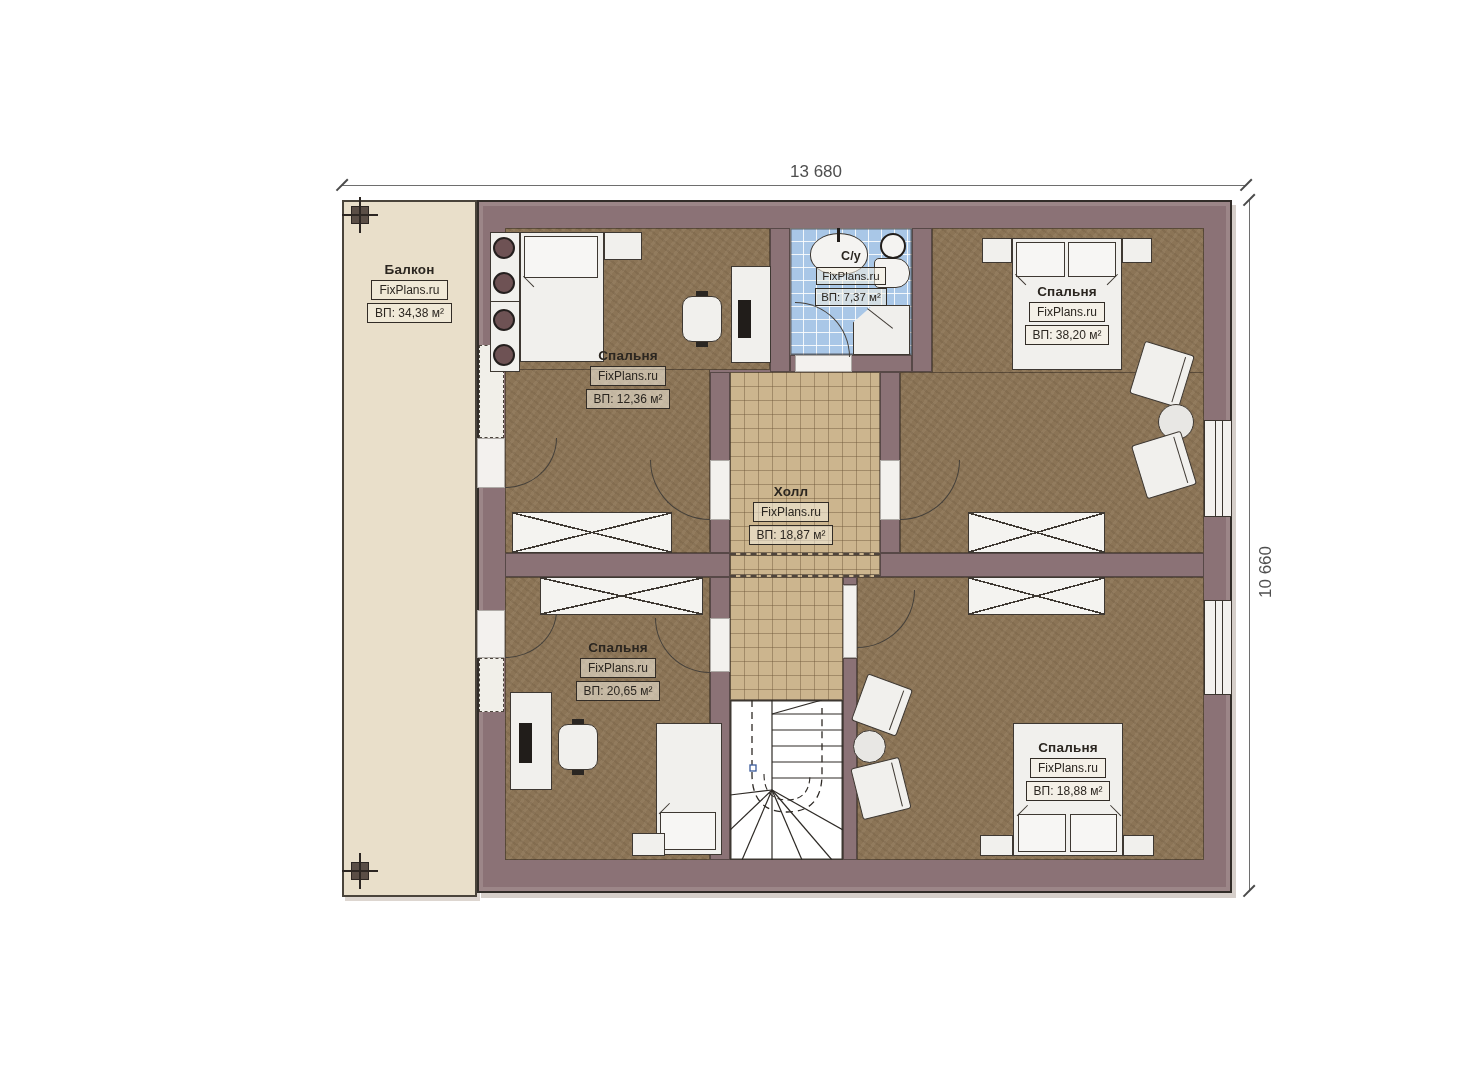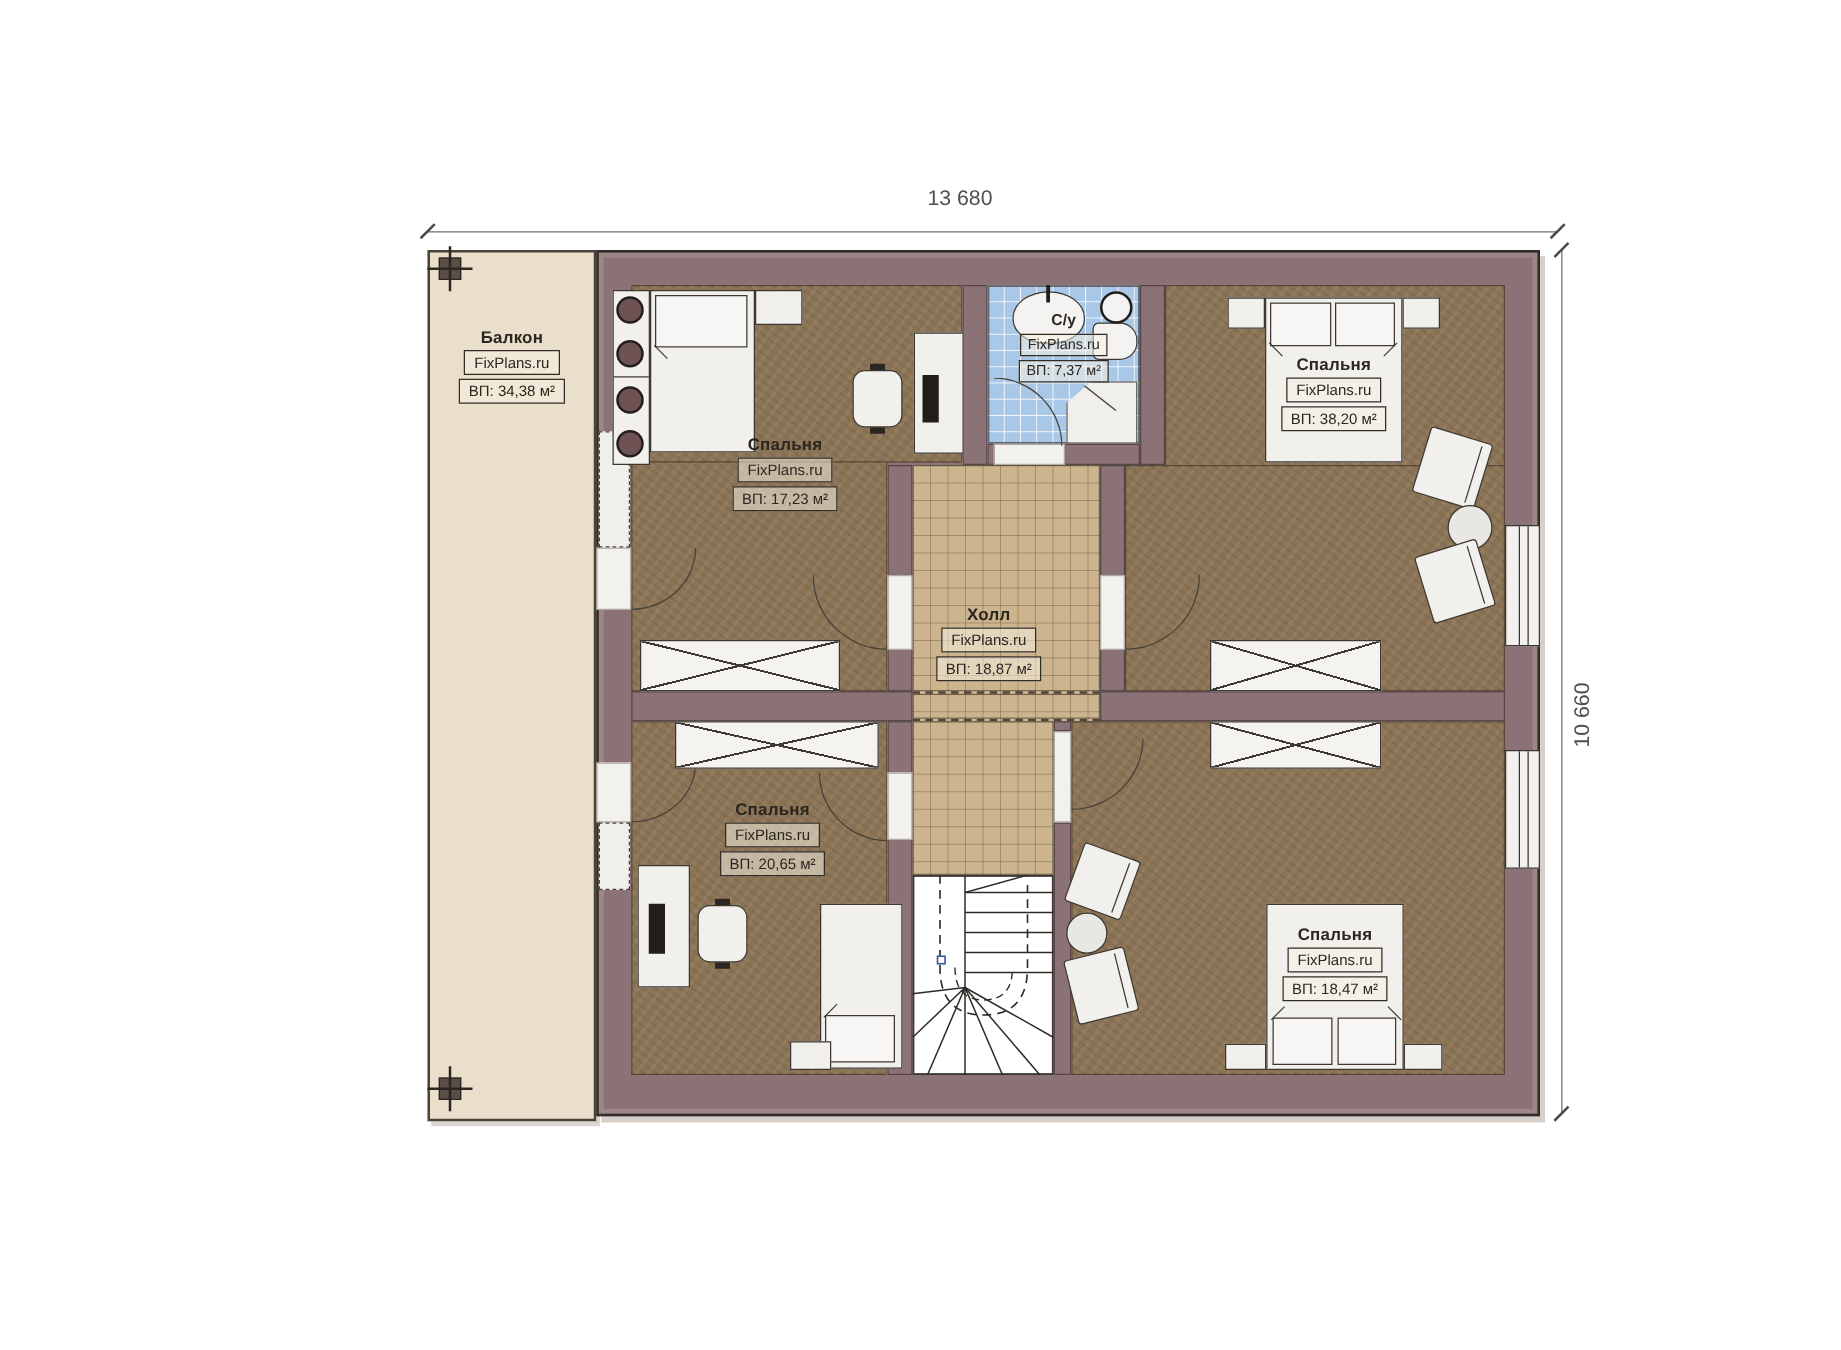--- a/index.html
+++ b/index.html
@@ -97,21 +97,21 @@
   .col-marker::after  { content:""; position:absolute; top:-10px; bottom:-10px; left:50%; width:1.4px; margin-left:-0.7px; background:#2c2622; }
 </style>
 </head>
 <body>
 
 <div id="plan">
 
   <div class="dim-line-h" style="left:342px; top:185px; width:904px;"></div>
   <div class="tick" style="left:334px; top:184px;"></div>
   <div class="tick" style="left:1238px; top:184px;"></div>
-  <div class="dim-text" style="left:742px; top:149px; width:100px; text-align:left;">13 680</div>
+  <div class="dim-text" style="left:742px; top:162px; width:100px; text-align:right;">13 680</div>
 
   <div class="dim-line-v" style="left:1249px; top:200px; height:691px;"></div>
   <div class="tick" style="left:1241px; top:199px;"></div>
   <div class="tick" style="left:1241px; top:890px;"></div>
   <div class="dim-text" style="left:1256px; top:598px; transform:rotate(-90deg); transform-origin:top left; width:70px;">10 660</div>
 
   <div class="abs balcony" style="left:342px; top:200px; width:135px; height:697px;"></div>
   <div class="col-marker" style="left:351px; top:206px;"></div>
   <div class="col-marker" style="left:351px; top:862px;"></div>
 
@@ -254,21 +254,21 @@
 
   <div class="room-label" style="left:347px; top:262px; width:125px;">
     <div class="room-name">Балкон</div>
     <div class="label-box">FixPlans.ru</div>
     <div class="label-box">ВП: 34,38 м²</div>
   </div>
 
   <div class="room-label" style="left:568px; top:348px; width:120px;">
     <div class="room-name">Спальня</div>
     <div class="label-box">FixPlans.ru</div>
-    <div class="label-box">ВП: 17,23 м²</div>
+    <div class="label-box">ВП: 12,36 м²</div>
   </div>
 
   <div class="room-label label-sm" style="left:812px; top:249px; width:78px;">
     <div class="room-name">С/у</div>
     <div class="label-box">FixPlans.ru</div>
     <div class="label-box">ВП: 7,37 м²</div>
   </div>
 
   <div class="room-label" style="left:1006px; top:284px; width:122px;">
     <div class="room-name">Спальня</div>
@@ -284,16 +284,16 @@
 
   <div class="room-label" style="left:558px; top:640px; width:120px;">
     <div class="room-name">Спальня</div>
     <div class="label-box">FixPlans.ru</div>
     <div class="label-box">ВП: 20,65 м²</div>
   </div>
 
   <div class="room-label" style="left:1007px; top:740px; width:122px;">
     <div class="room-name">Спальня</div>
     <div class="label-box">FixPlans.ru</div>
-    <div class="label-box">ВП: 18,47 м²</div>
+    <div class="label-box">ВП: 18,88 м²</div>
   </div>
 
 </div>
 
 </body></html>

